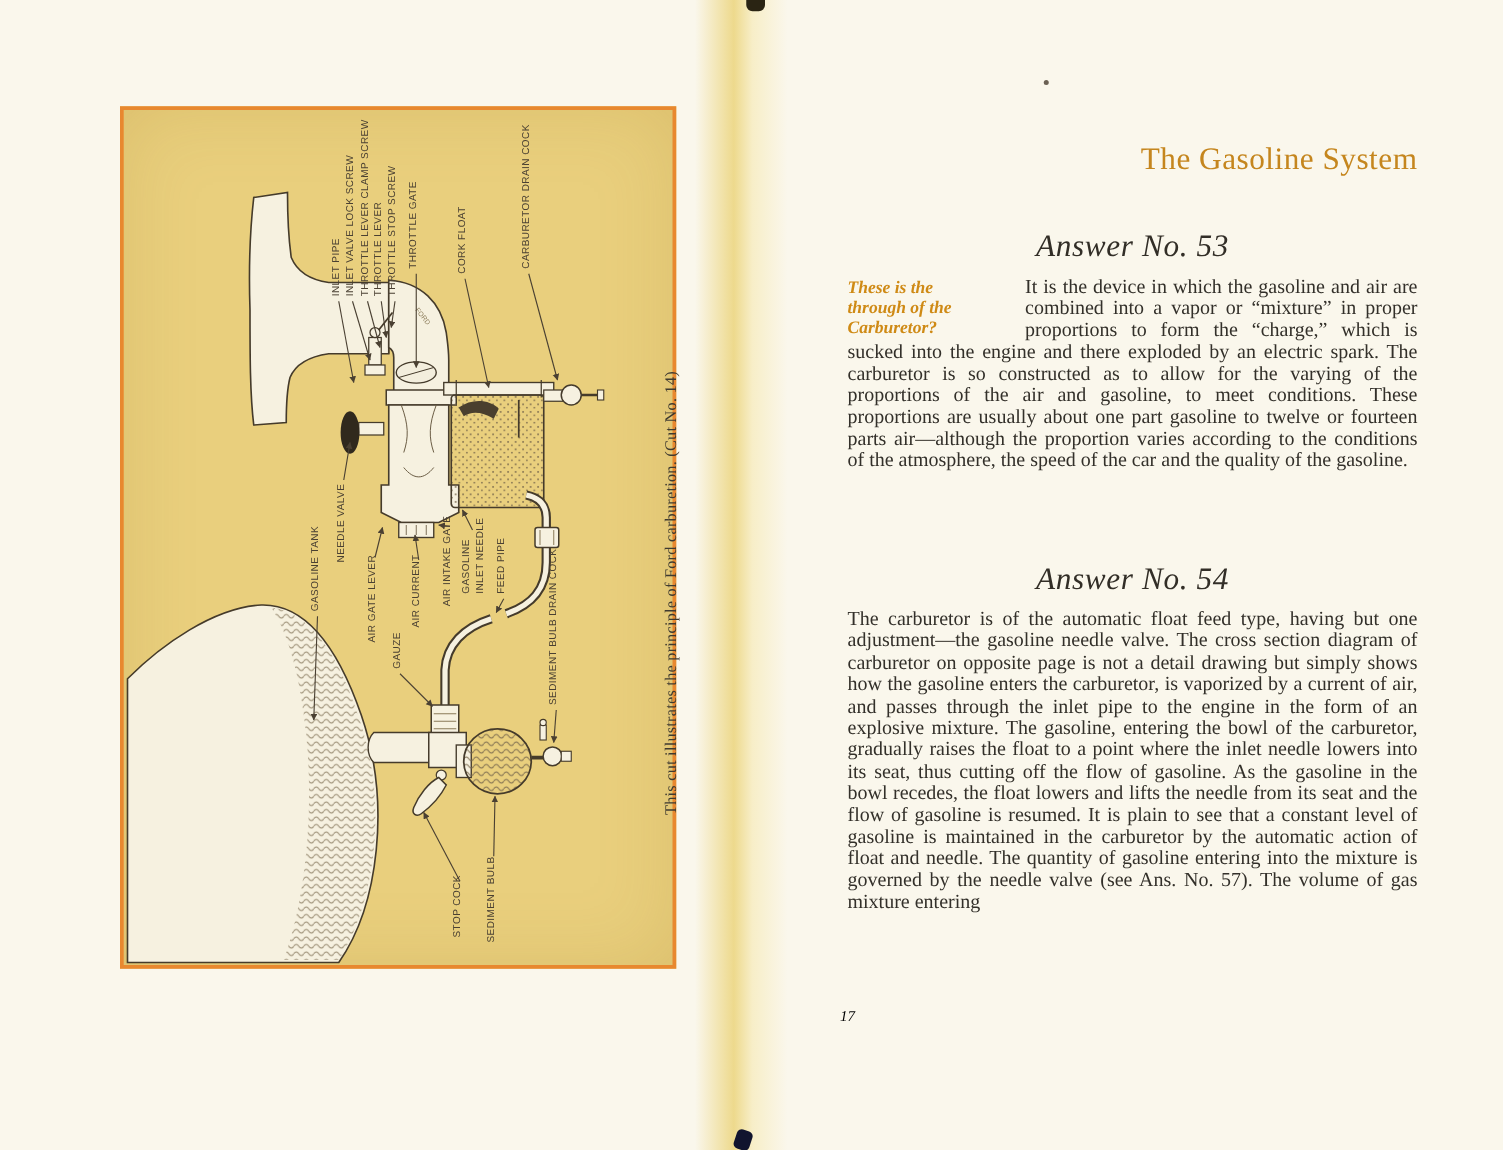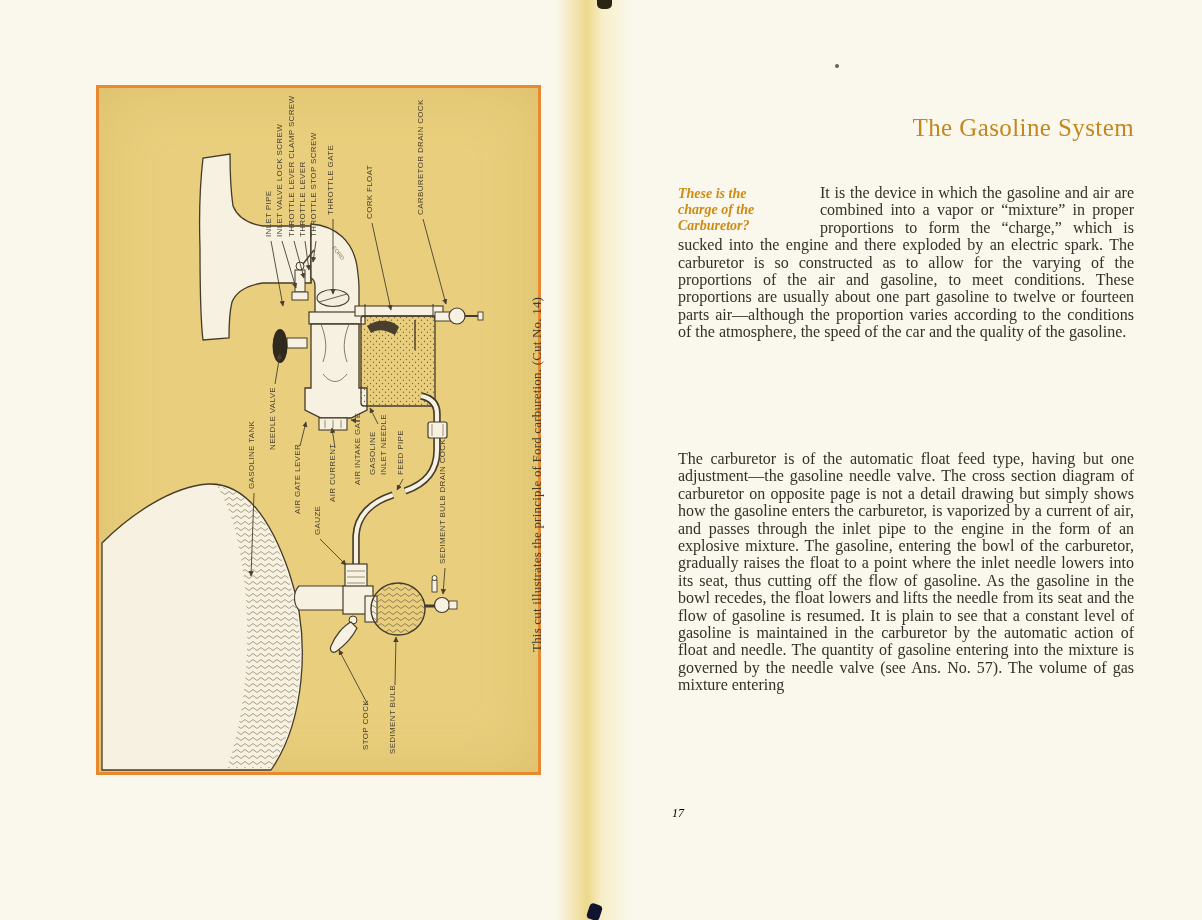--- a/index.html
+++ b/index.html
@@ -191,29 +191,31 @@
         <line x1="296" y1="597" x2="297" y2="549" class="dleader" marker-end="url(#arr)"></line>
       </g>
   </svg>
 </div>
 
 <div class="caption">This cut illustrates the principle of Ford carburetion.  (Cut No. 14)</div>
 
 <div class="page-title">The Gasoline System</div>
 
 <div class="section sec-53">
+  <div class="answer-head">Answer No. 53</div>
   <div class="body-block">
     <div class="side-q">
       <div>These is the</div>
-      <div>charge of the</div>
+      <div>through of the</div>
       <div>Carburetor?</div>
     </div>
     <span>It is the device in which the gasoline and air are combined into a vapor or “mixture” in proper proportions to form the “charge,” which is sucked into the engine and there exploded by an electric spark.  The carburetor is so constructed as to allow for the varying of the proportions of the air and gasoline, to meet conditions.  These proportions are usually about one part gasoline to twelve or fourteen parts air—although the proportion varies according to the conditions of the atmosphere, the speed of the car and the quality of the gasoline.</span>
   </div>
 </div>
 
 <div class="section sec-54">
+  <div class="answer-head">Answer No. 54</div>
   <div class="body-block">
     <span>The carburetor is of the automatic float feed type, having but one adjustment—the gasoline needle valve.  The cross section diagram of carburetor on opposite page is not a detail drawing but simply shows how the gasoline enters the carburetor, is vaporized by a current of air, and passes through the inlet pipe to the engine in the form of an explosive mixture.  The gasoline, entering the bowl of the carburetor, gradually raises the float to a point where the inlet needle lowers into its seat, thus cutting off the flow of gasoline.  As the gasoline in the bowl recedes, the float lowers and lifts the needle from its seat and the flow of gasoline is resumed.  It is plain to see that a constant level of gasoline is maintained in the carburetor by the automatic action of float and needle.  The quantity of gasoline entering into the mixture is governed by the needle valve (see Ans. No. 57).  The volume of gas mixture entering</span>
   </div>
 </div>
 
 <div class="pageno">17</div>
 
 </body></html>

